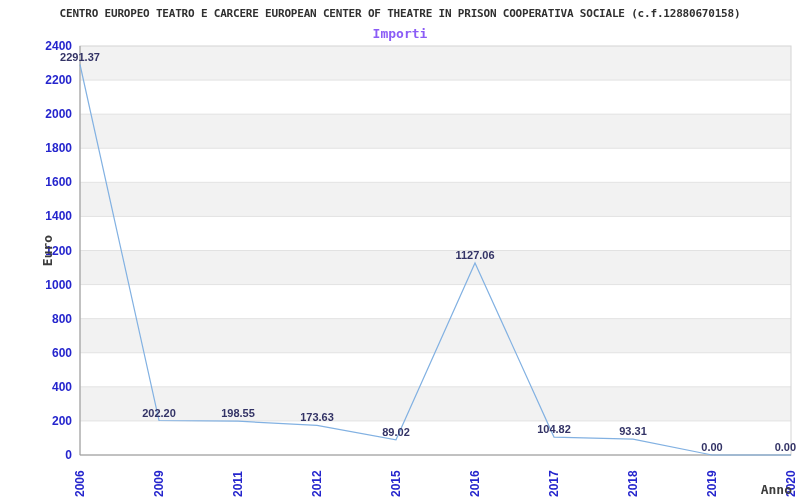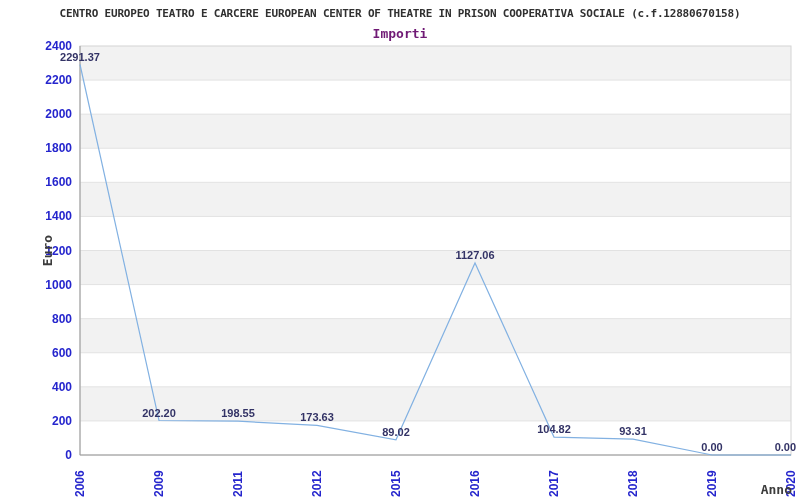--- a/index.html
+++ b/index.html
@@ -25,21 +25,21 @@
     color: #303030;
     white-space: nowrap;
   }
   .chart-subtitle {
     position: absolute;
     top: 26px; left: 0; width: 100%;
     text-align: center;
     font-family: "DejaVu Sans Mono", monospace;
     font-weight: bold;
     font-size: 13px;
-    color: #701a75;
+    color: #8b5cf6;
     white-space: nowrap;
   }
   #chart {
     position: absolute;
     top: 0; left: 0;
   }
 </style>
 </head>
 <body>
 

